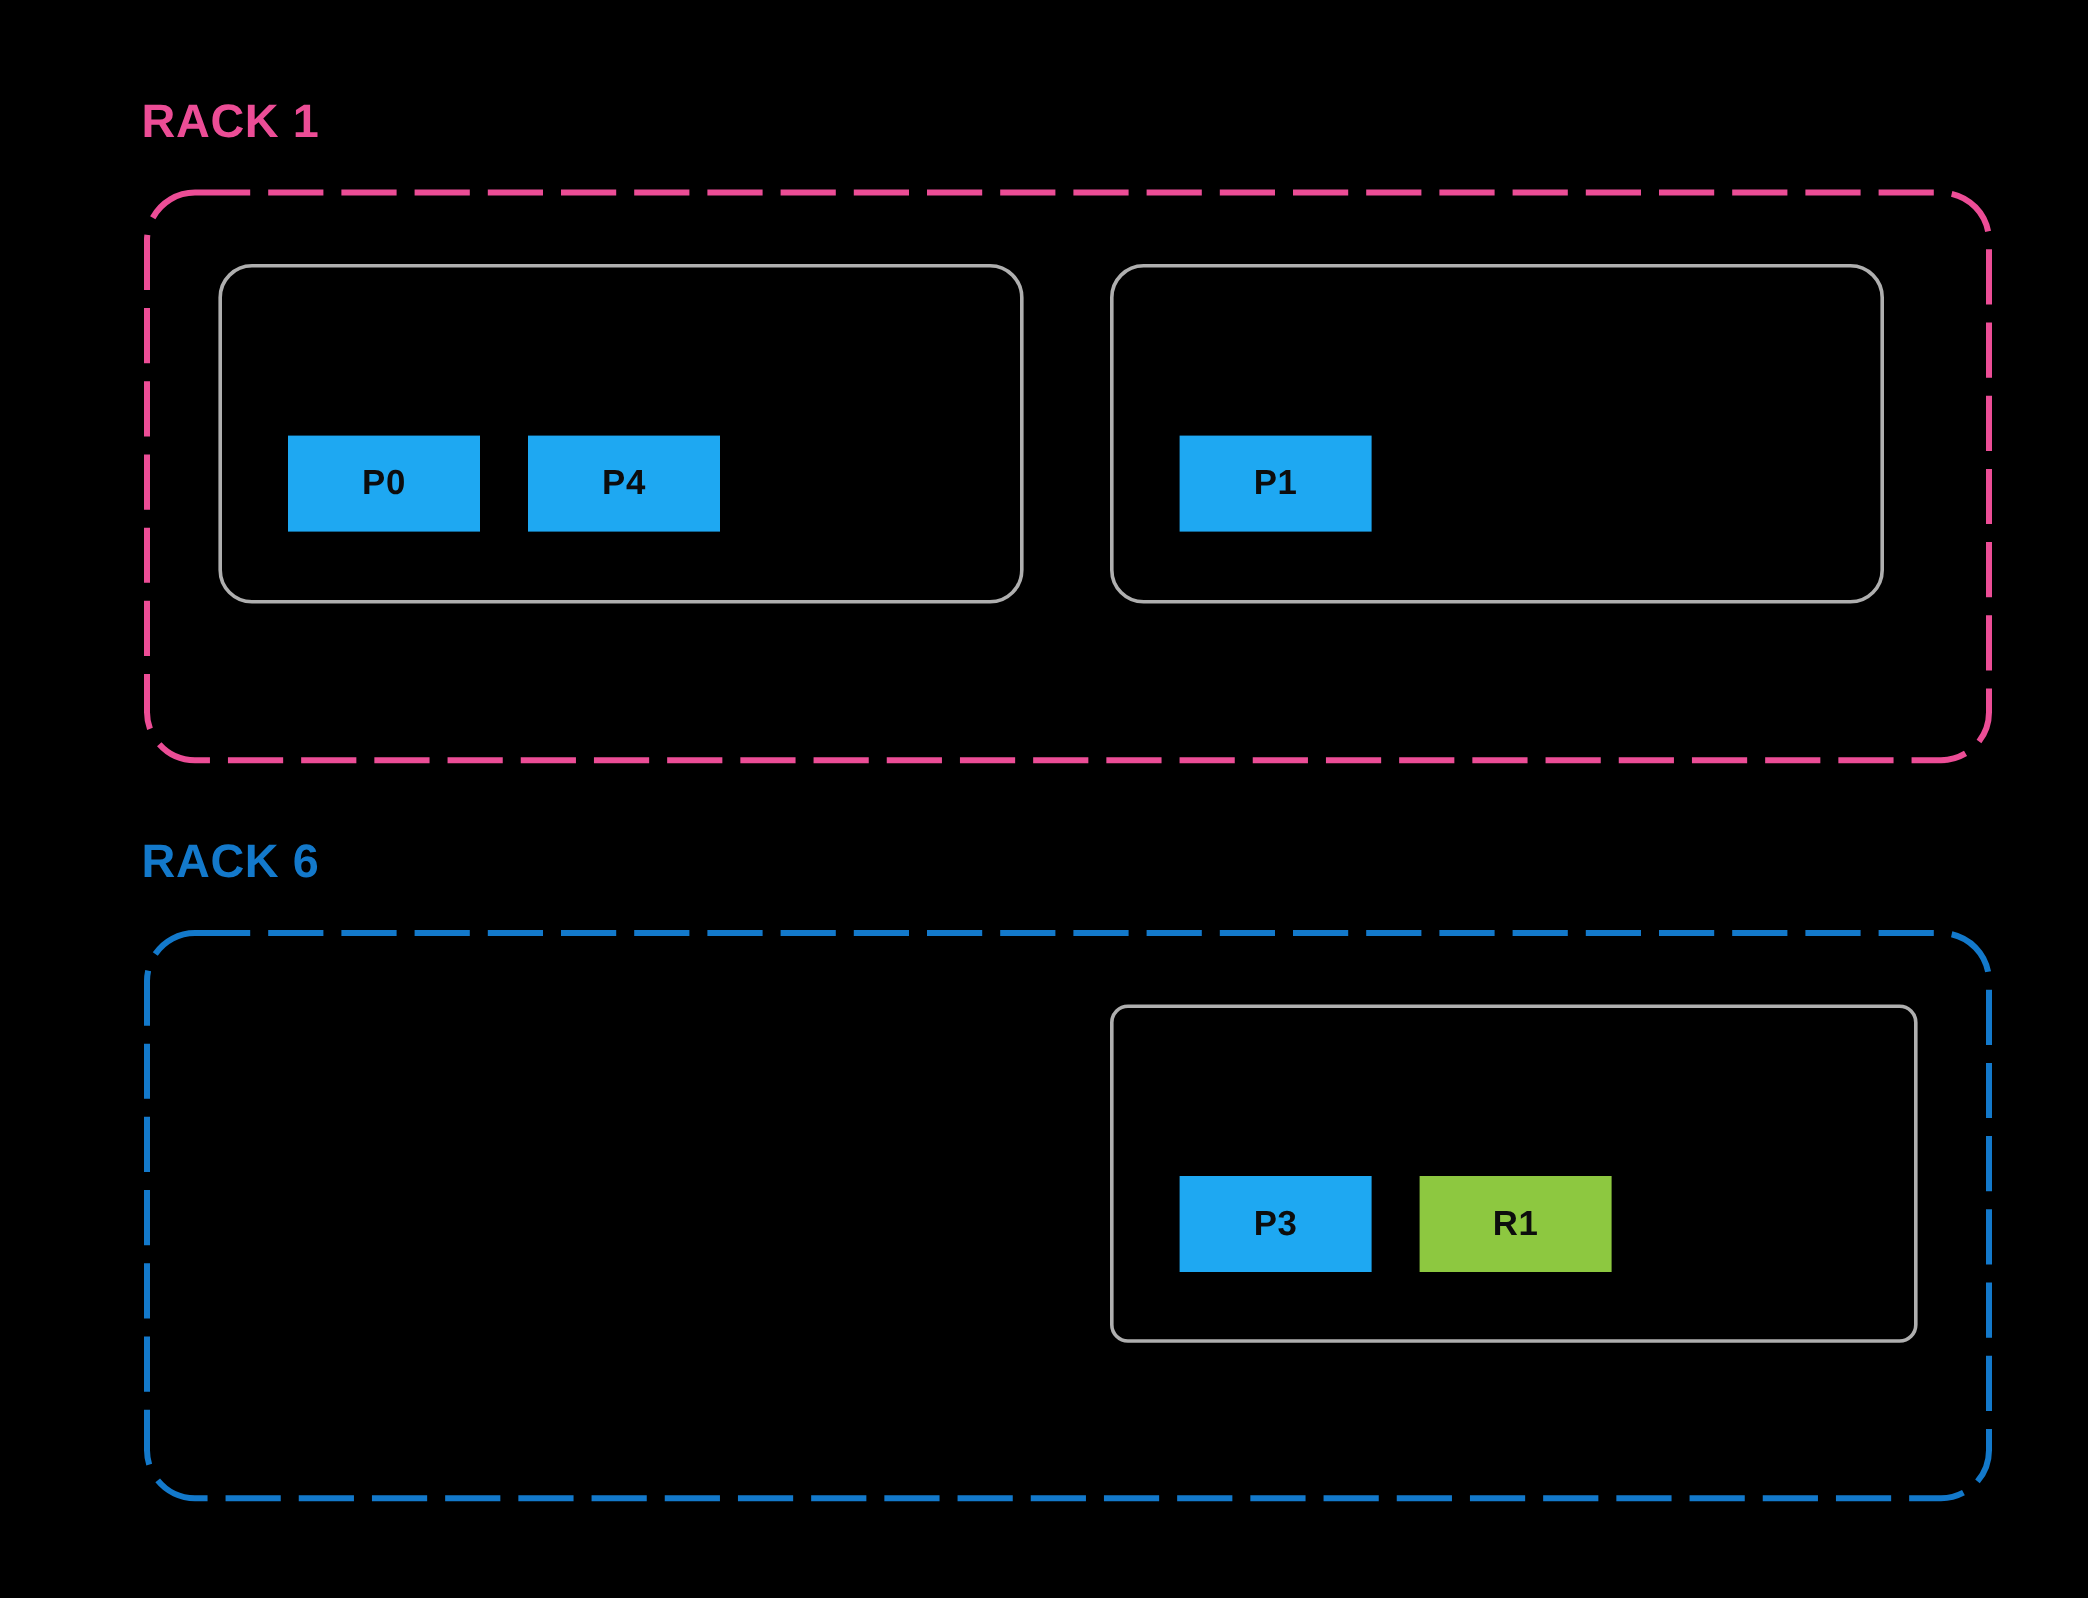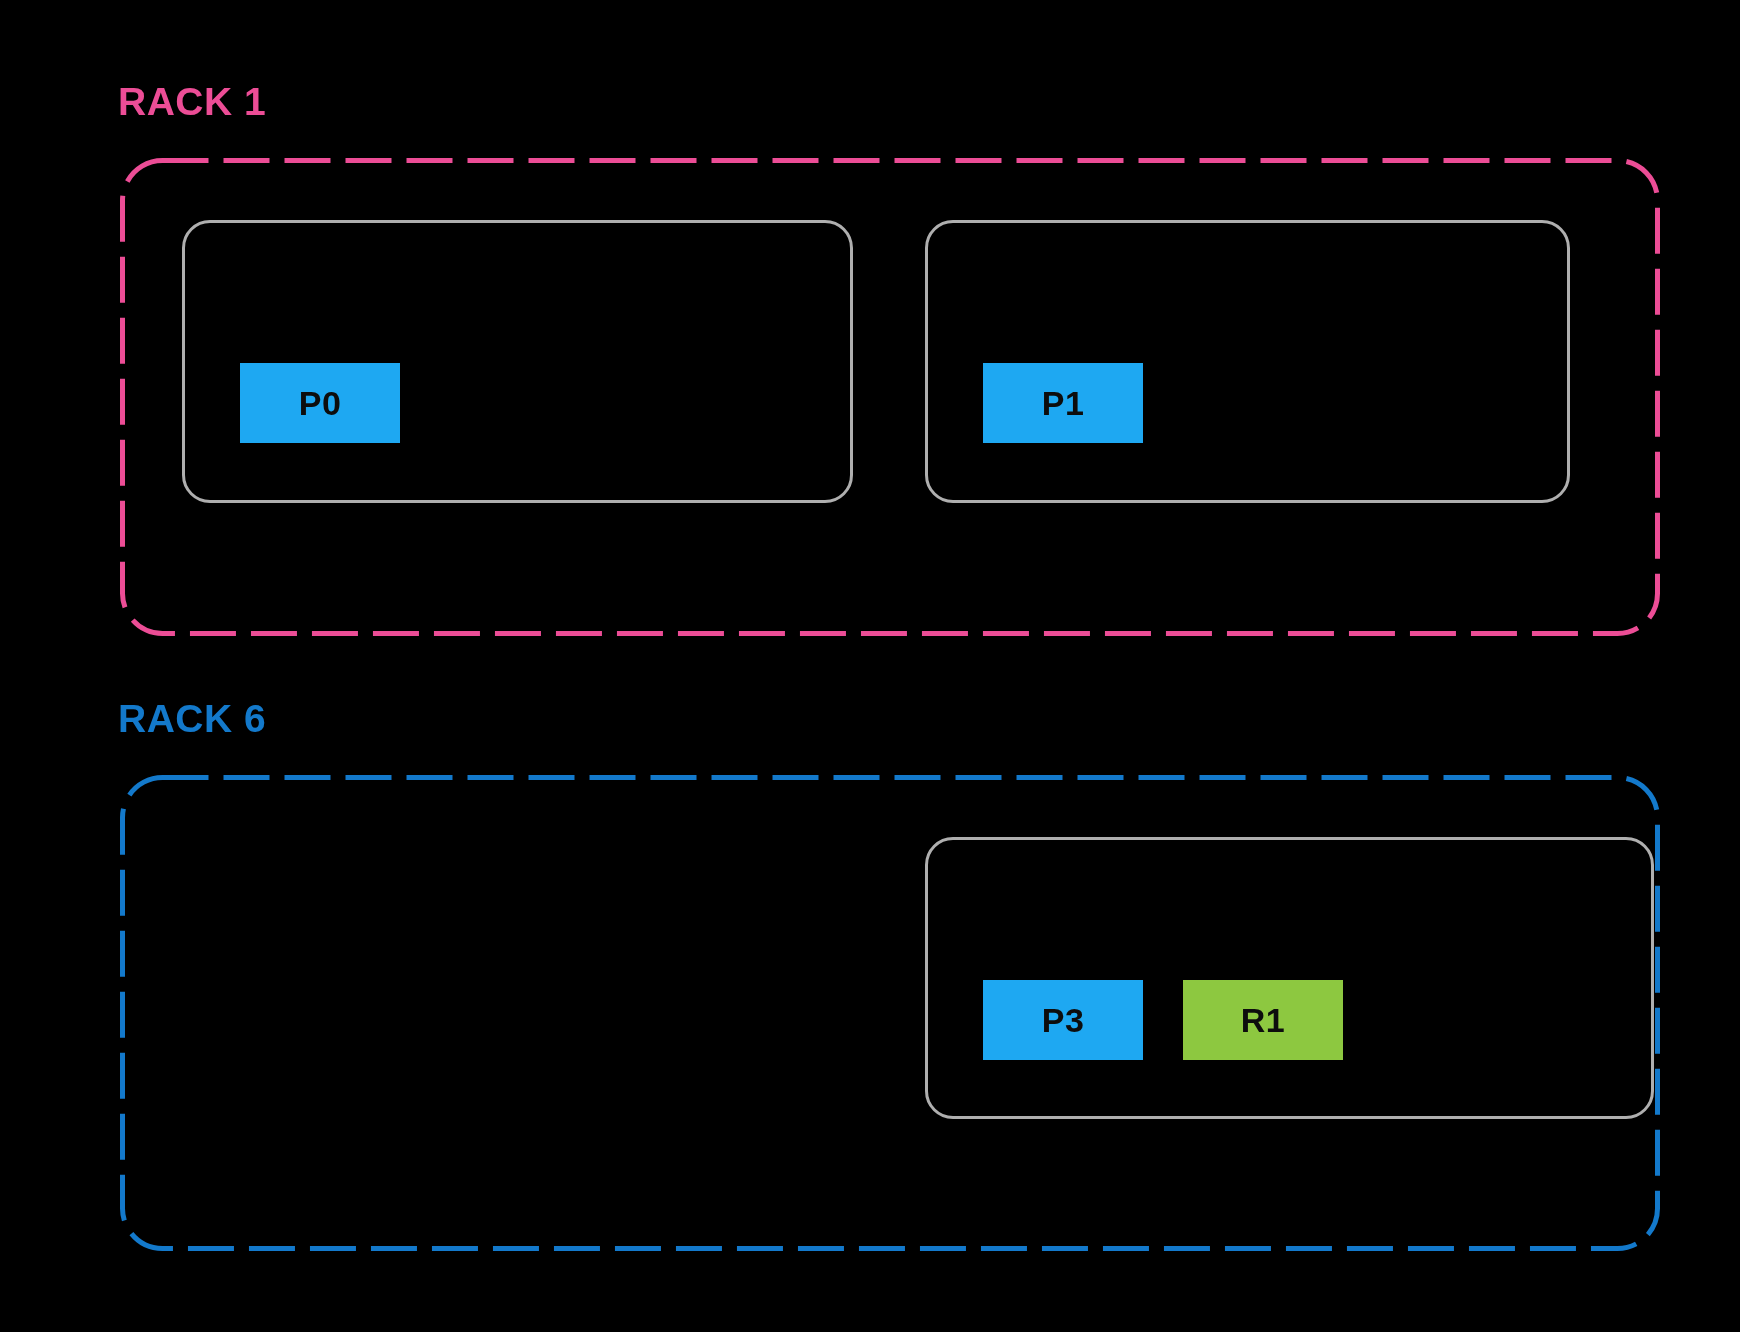--- a/index.html
+++ b/index.html
@@ -40,30 +40,30 @@
   .node {
     position: absolute;
     box-sizing: border-box;
     border: 3px solid var(--node_border, #AFAFAF);
     border-radius: 28px;
     background: transparent;
   }
   .node-1 { left: 182px; top: 220px; width: 671px; height: 283px; }
   .node-2 { left: 925px; top: 220px; width: 645px; height: 283px; }
   .node-3 { left: 182px; top: 837px; width: 671px; height: 282px; }
-  .node-4 { left: 925px; top: 837px; width: 729px; height: 282px; }
+  .node-4 { left: 925px; top: 837px; width: 673px; height: 282px; border-radius: 15px; }
   .chip {
     position: absolute;
     top: 140px;
     width: 160px;
     height: 80px;
     display: flex;
     align-items: center;
     justify-content: center;
-    font-size: 34px;
+    font-size: 29px;
     font-weight: 700;
     letter-spacing: 0.5px;
     color: var(--chip_label, #0D0D0D);
   }
   .chip--primary { background: var(--primary_chip, #1EA8F2); }
   .chip--replica { background: var(--replica_chip, #8DC840); }
   .pos-a { left: 55px; }
   .pos-b { left: 255px; }
   .pos-c { left: 455px; }
 </style>
@@ -74,20 +74,21 @@
 
   <svg class="border-layer" viewBox="0 0 1740 1332" xmlns="http://www.w3.org/2000/svg">
     <rect class="rack-border" x="122.5" y="160.5" width="1535" height="473" rx="40" stroke="#EC4D96"></rect>
     <rect class="rack-border" x="122.5" y="777.5" width="1535" height="471" rx="40" stroke="#1379CB"></rect>
   </svg>
 
   <div class="rack-label rack1-label">RACK 1</div>
 
   <div class="node node-1">
     <div class="chip chip--primary pos-a">P0</div>
+    <div class="chip chip--primary pos-b">P4</div>
   </div>
 
   <div class="node node-2">
     <div class="chip chip--primary pos-a">P1</div>
   </div>
 
   <div class="rack-label rack2-label">RACK 6</div>
 
 
   <div class="node node-4">

